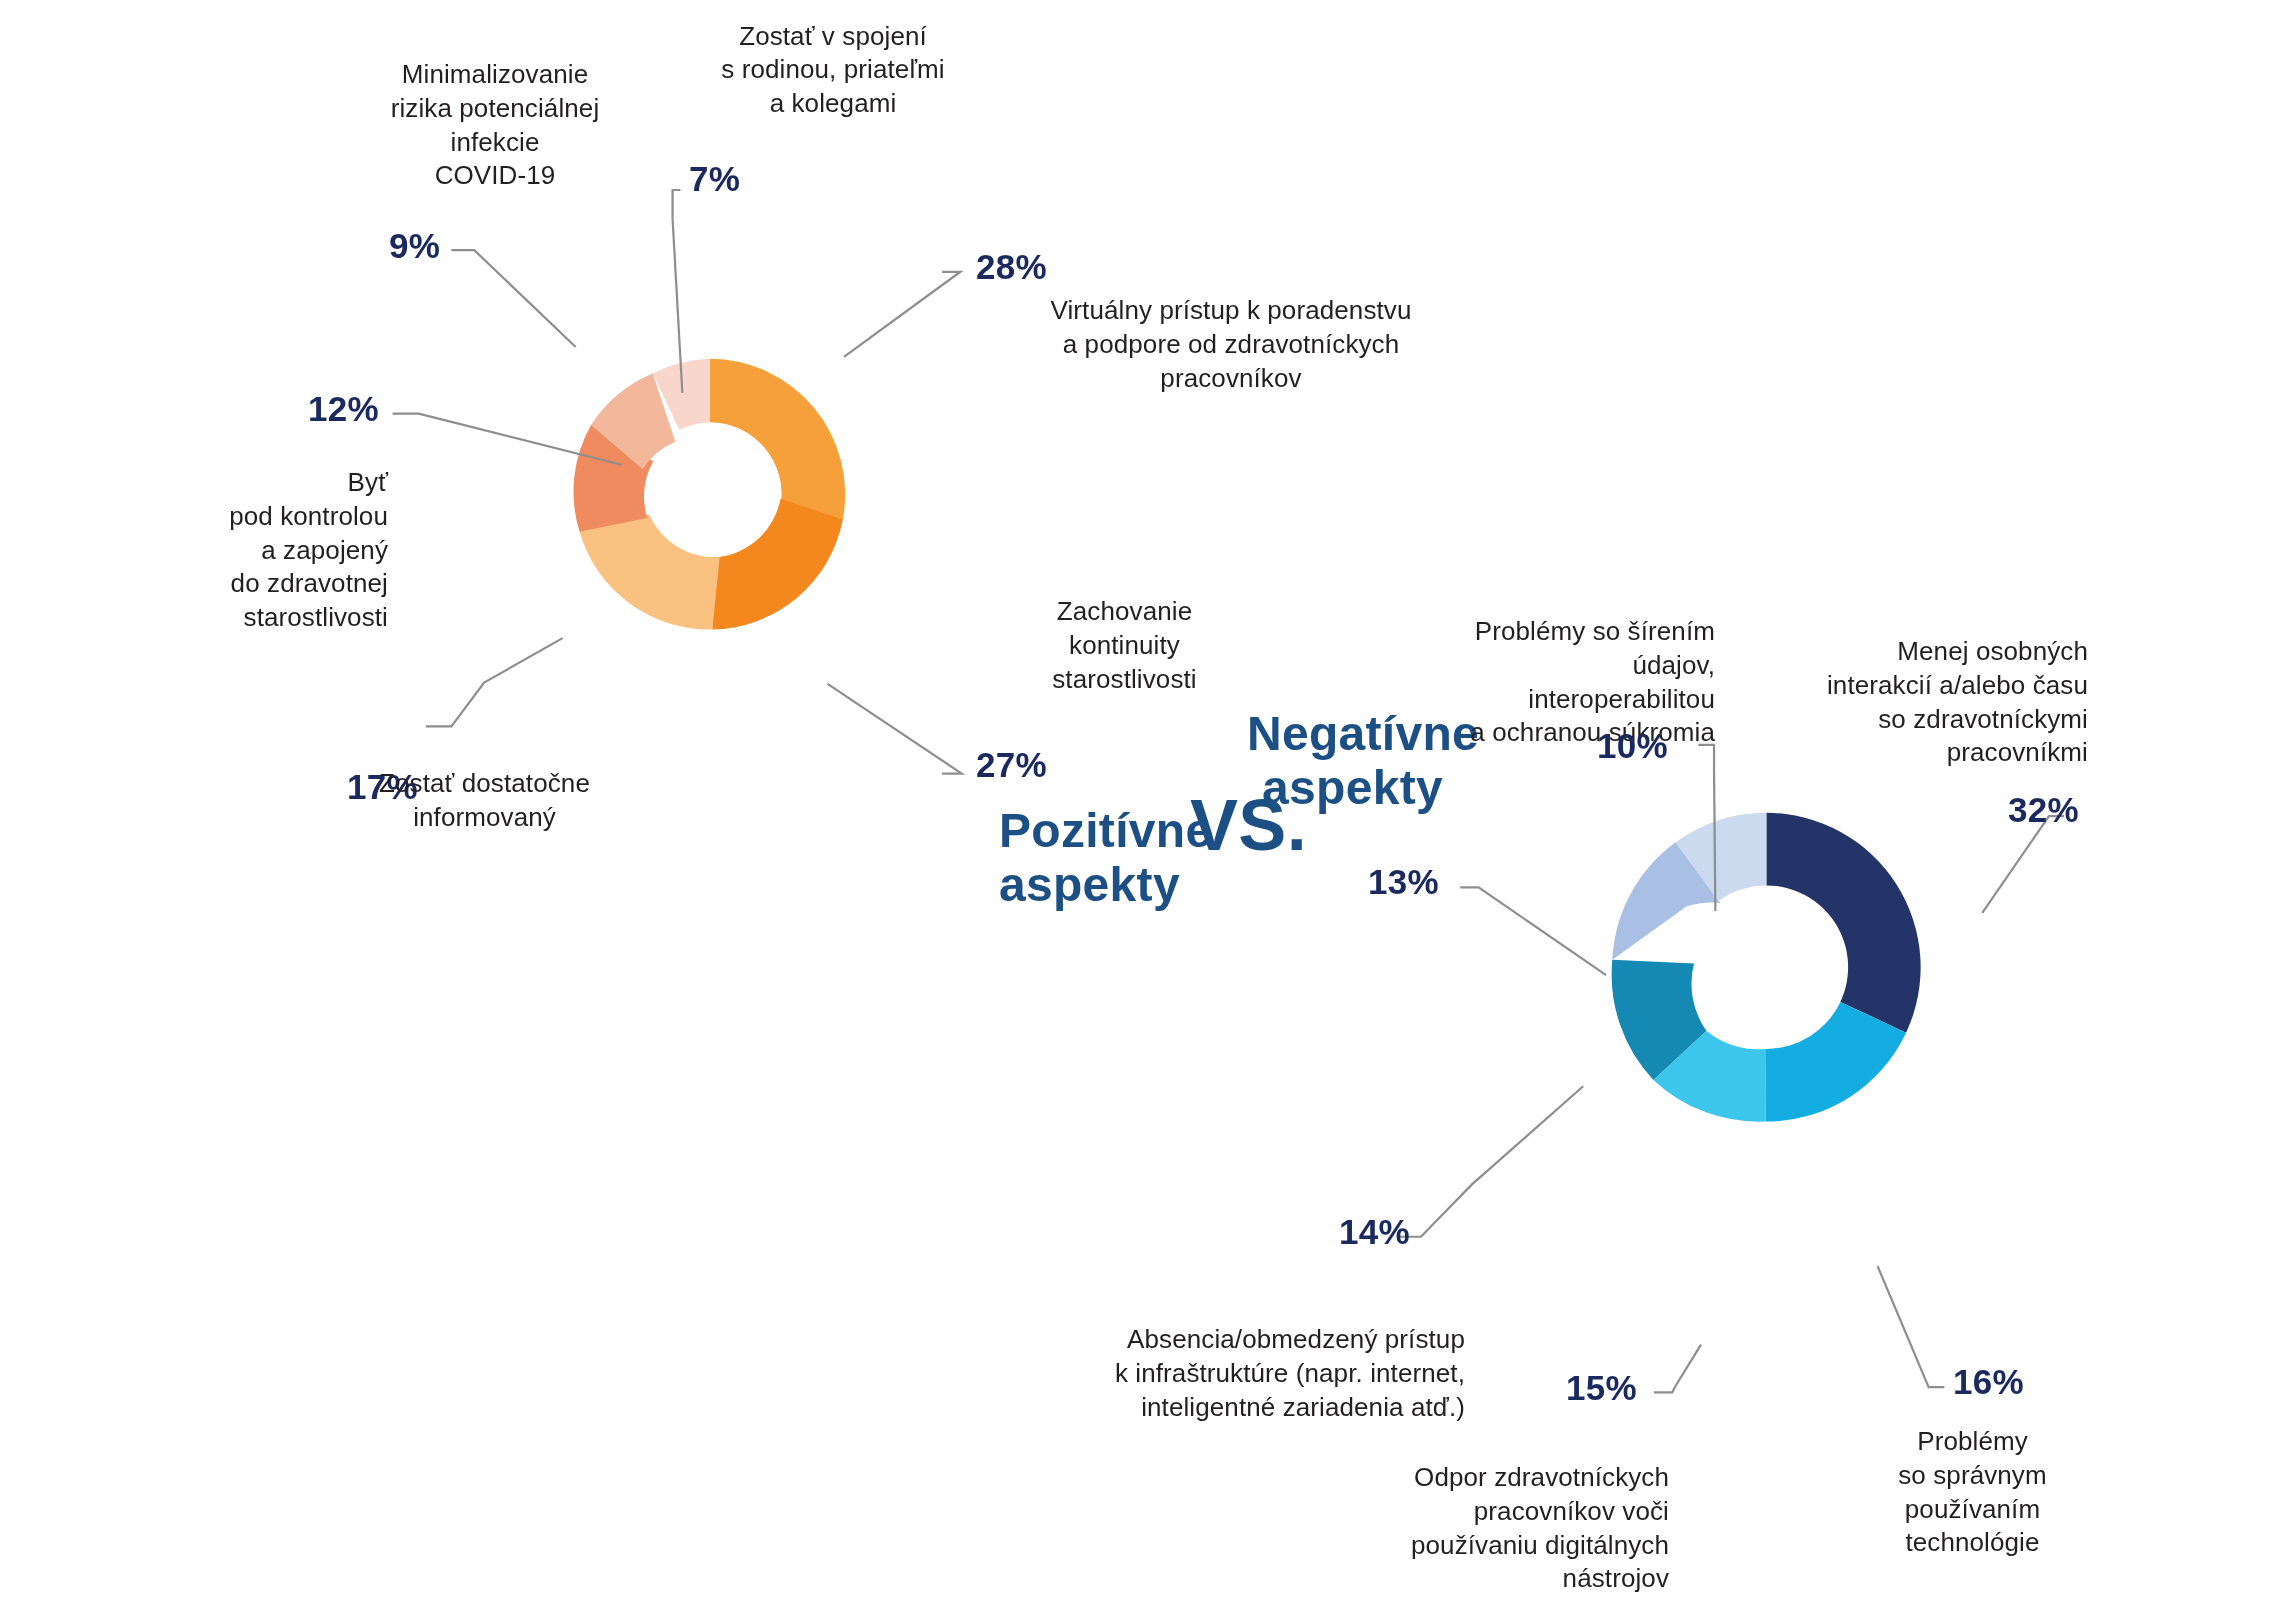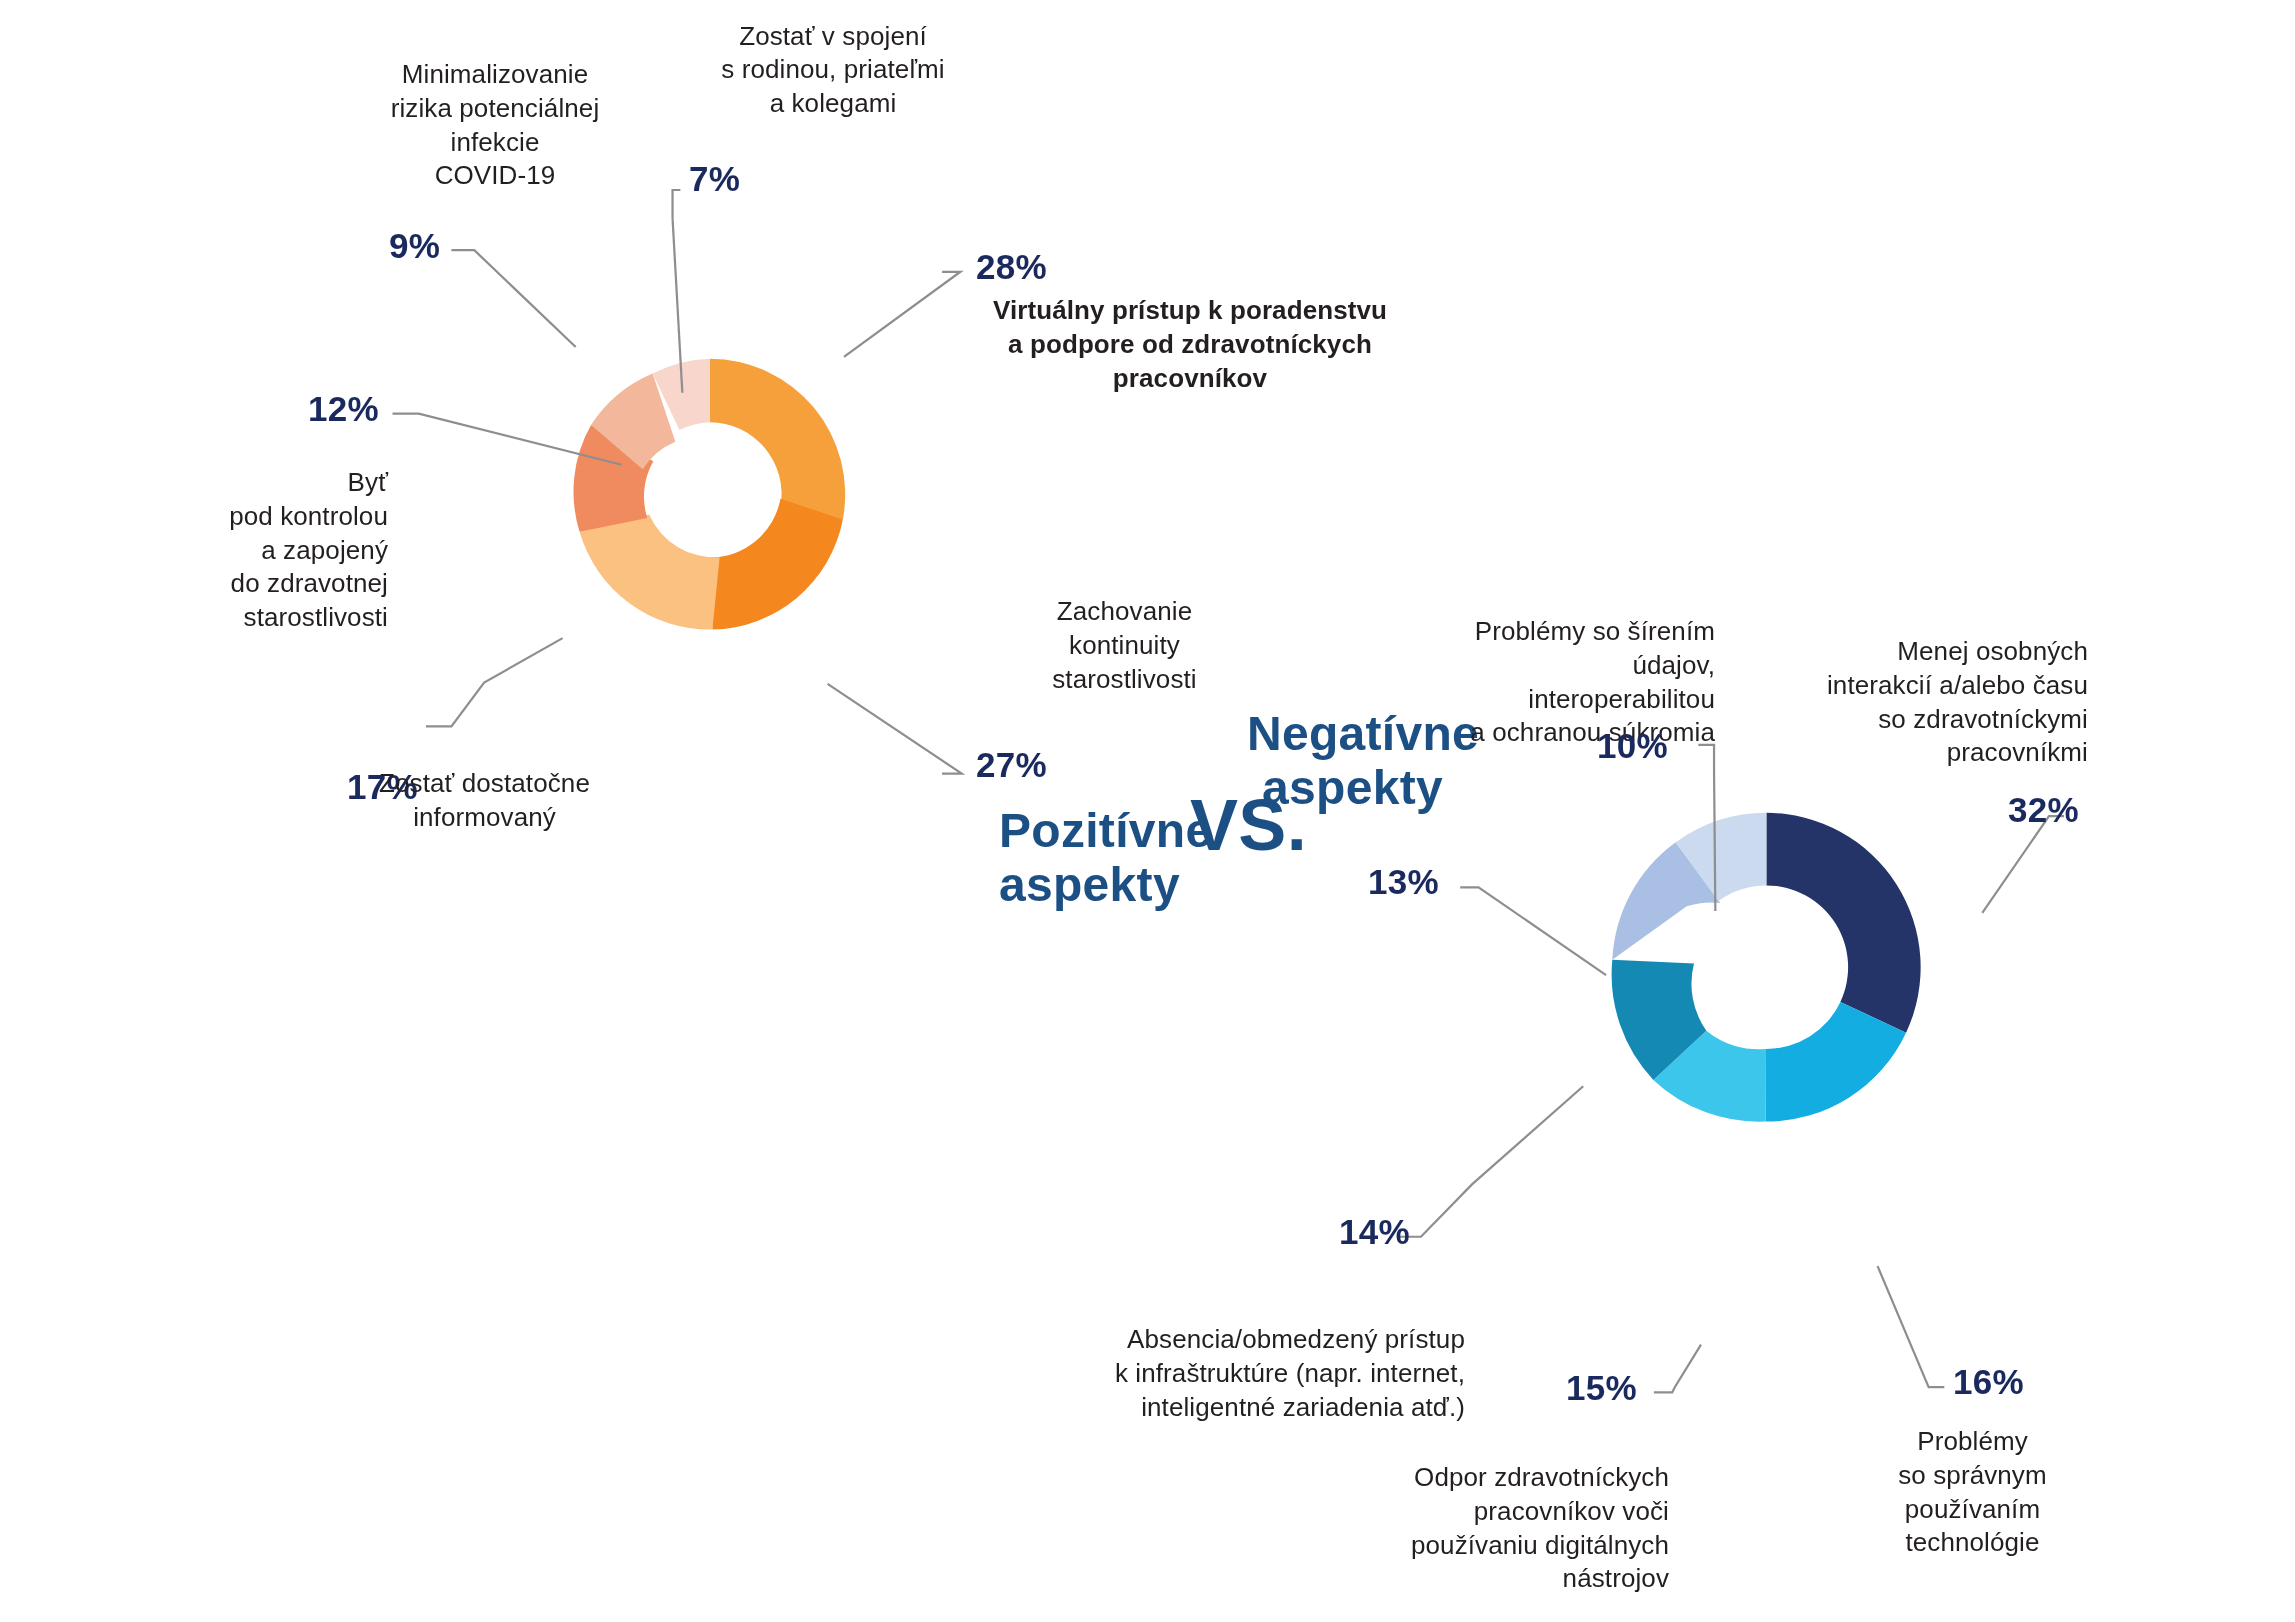--- a/index.html
+++ b/index.html
@@ -114,21 +114,21 @@
     <div>starostlivosti</div>
   </div>
 
   <div class="pct" style="left:347px;top:747px;margin-top:20px;">17%</div>
   <div class="lbl l" style="left:347px;top:767px;width:275px;">
     <div>Zostať dostatočne</div>
     <div>informovaný</div>
   </div>
 
   <div class="pct" style="left:976px;top:247px;">28%</div>
-  <div class="lbl l" style="left:987px;top:294px;width:406px;font-weight:bold;">
+  <div class="lbl l" style="left:1028px;top:294px;width:406px;">
     <div>Virtuálny prístup k poradenstvu</div>
     <div>a podpore od zdravotníckych</div>
     <div>pracovníkov</div>
   </div>
 
   <div class="lbl l" style="left:987px;top:595px;width:275px;">
     <div>Zachovanie</div>
     <div>kontinuity</div>
     <div>starostlivosti</div>
   </div>

